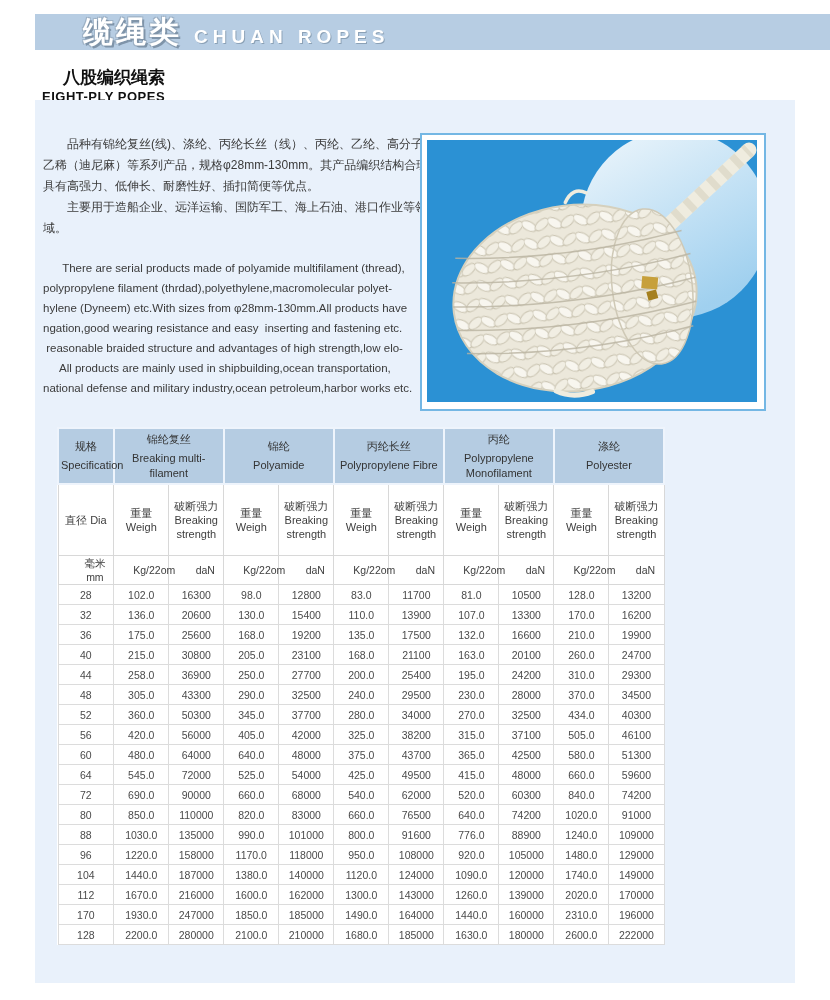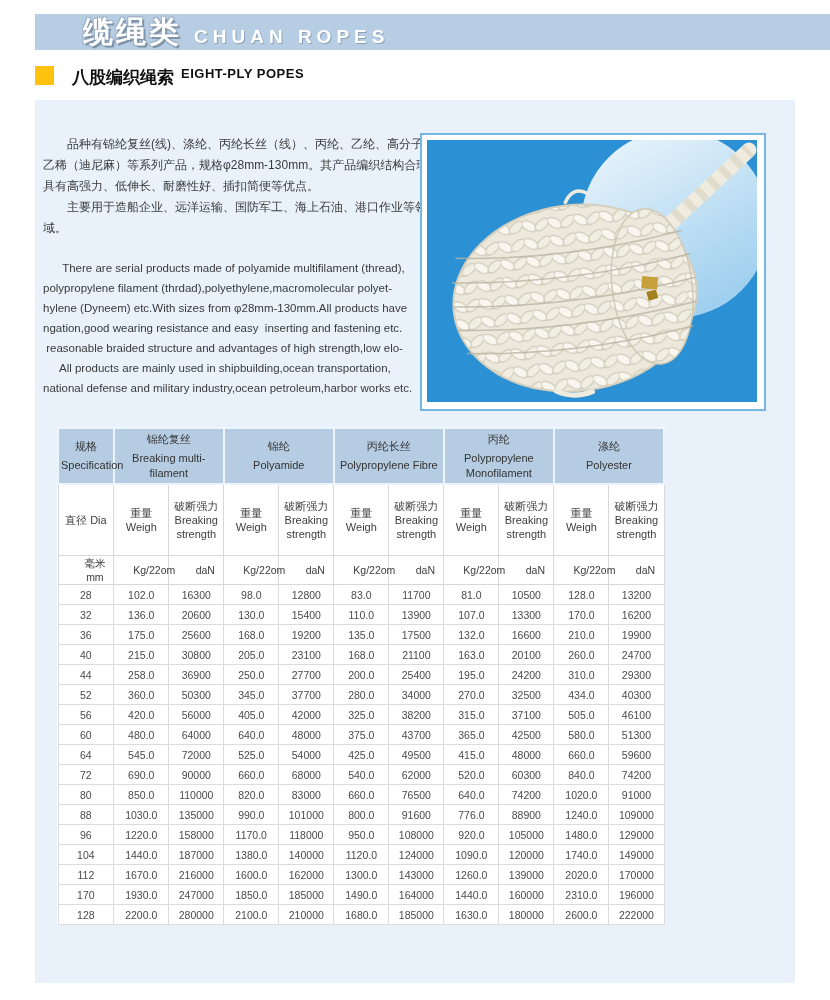--- a/index.html
+++ b/index.html
@@ -16,21 +16,21 @@
   }
   .title-zh{
     font-size:30px;font-weight:bold;color:#fff;letter-spacing:3px;
     text-shadow:2px 2px 0 #7f94a9,-1px -1px 0 #9db1c5,1px -1px 0 #9db1c5,-1px 1px 0 #9db1c5;
   }
   .title-en{
     font-size:19px;font-weight:bold;color:#fff;letter-spacing:5px;
     margin-left:12px;margin-top:10px;text-shadow:1px 1px 0 #8ba1b6;
   }
   
-  .section{position:absolute;left:35px;top:66px;height:24px;display:flex;align-items:flex-start;}
+  .section{position:absolute;left:35px;top:66px;height:24px;display:flex;align-items:flex-end;flex-direction:column;}
   .yellow-sq{width:19px;height:19px;background:#ffc20e;}
   .section-zh{font-size:17px;font-weight:bold;color:#101010;margin-left:18px;}
   .section-en{font-size:13px;font-weight:bold;color:#101010;margin-left:7px;letter-spacing:0.5px;}
   
   .content{position:absolute;left:35px;top:100px;width:760px;height:883px;background:#e9f1fb;}
   .intro-zh{position:absolute;left:8px;top:34px;width:404px;font-size:12px;color:#3a3a3a;}
   .intro-zh .tl{line-height:21px;white-space:pre-wrap;}
   .intro-en{position:absolute;left:8px;top:158px;width:412px;font-size:11.5px;color:#3a3a3a;}
   .intro-en .tl{line-height:20px;white-space:pre-wrap;}
   
@@ -314,20 +314,33 @@
           <td>250.0</td>
           <td>27700</td>
           <td>200.0</td>
           <td>25400</td>
           <td>195.0</td>
           <td>24200</td>
           <td>310.0</td>
           <td>29300</td>
         </tr>
         <tr>
+          <td>48</td>
+          <td>305.0</td>
+          <td>43300</td>
+          <td>290.0</td>
+          <td>32500</td>
+          <td>240.0</td>
+          <td>29500</td>
+          <td>230.0</td>
+          <td>28000</td>
+          <td>370.0</td>
+          <td>34500</td>
+        </tr>
+        <tr>
           <td>52</td>
           <td>360.0</td>
           <td>50300</td>
           <td>345.0</td>
           <td>37700</td>
           <td>280.0</td>
           <td>34000</td>
           <td>270.0</td>
           <td>32500</td>
           <td>434.0</td>

